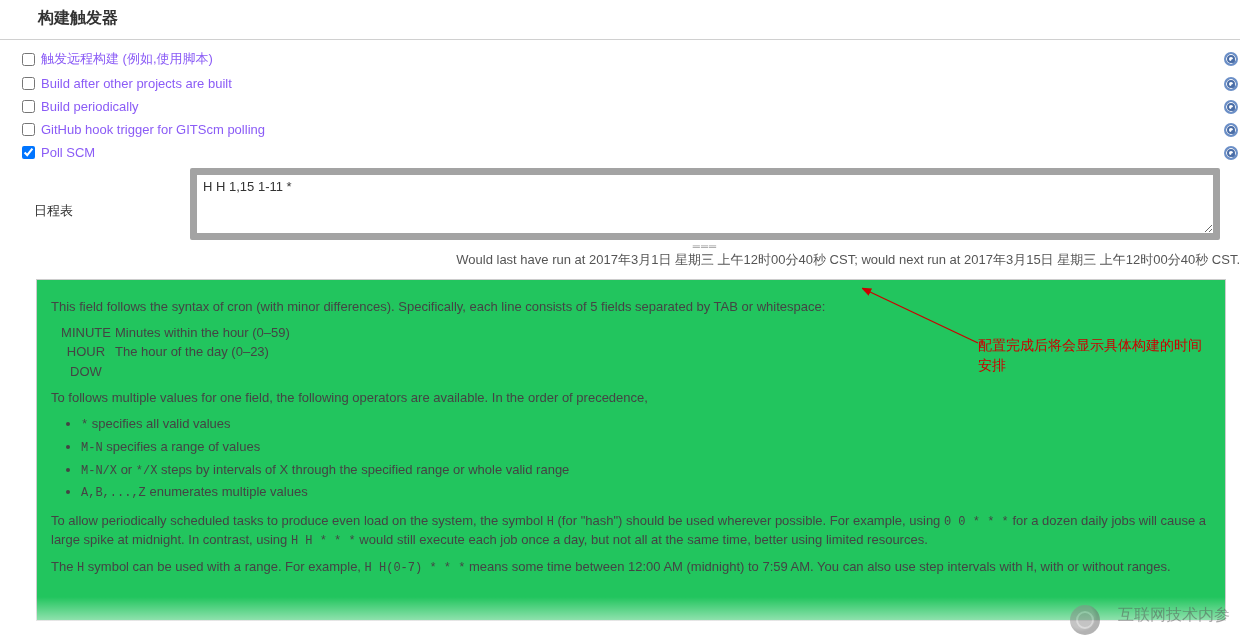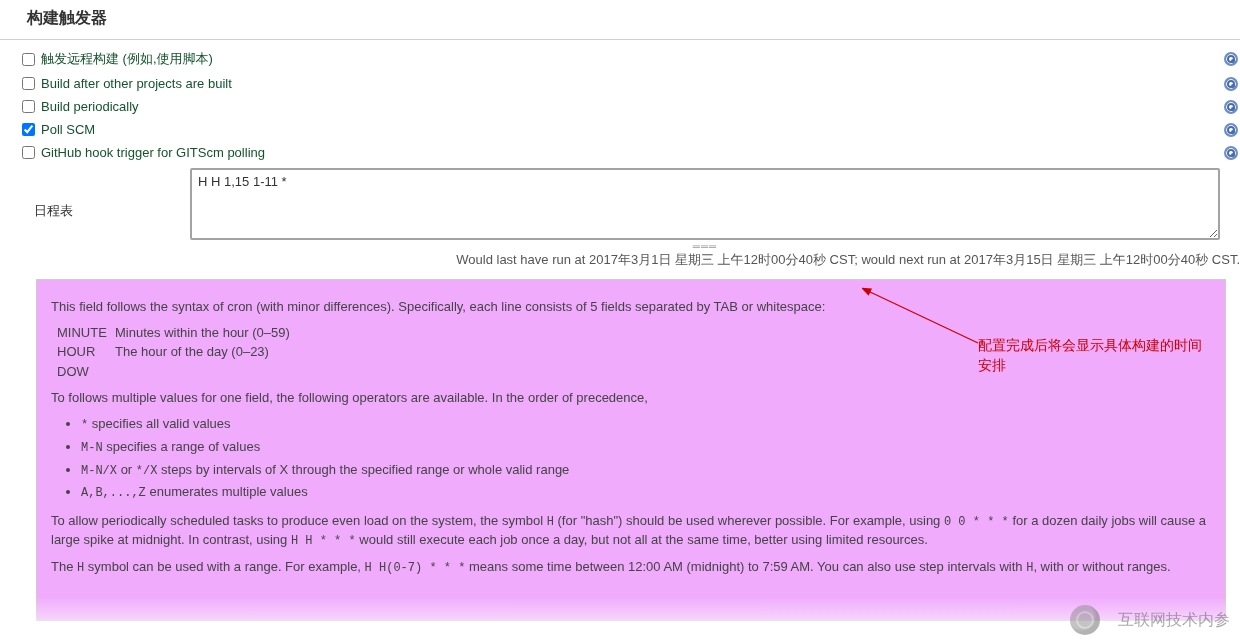--- a/index.html
+++ b/index.html
@@ -10,39 +10,39 @@
     color: #333;
     background: #fff;
     width: 1240px;
     height: 643px;
     overflow: hidden;
     position: relative;
   }
   .section-header {
     font-size: 16px;
     font-weight: bold;
-    padding: 8px 18px 10px 27px;
+    padding: 8px 18px 10px 38px;
     border-bottom: 1px solid #d0d0d0;
   }
   .triggers {
     padding: 6px 0 0 22px;
   }
   .trigger-row {
     padding: 4px 0;
     display: flex;
     align-items: center;
     position: relative;
   }
   .trigger-row input[type=checkbox] {
     margin: 0 6px 0 0;
     width: 13px; height: 13px;
   }
   .trigger-row label {
     font-size: 13px;
-    color: #14532d;
+    color: #8b5cf6;
   }
   .help-dot {
     position: absolute;
     right: 2px;
     width: 14px; height: 14px;
     border-radius: 50%;
     background: #4a6da7;
     border: 2px solid #6b8fc7;
     box-shadow: inset 0 0 0 1px #fff;
   }
@@ -76,21 +76,21 @@
   .sched-input-wrap {
     flex: 1;
     padding-right: 8px;
   }
   textarea.sched {
     width: 100%;
     height: 72px;
     font-family: inherit;
     font-size: 13px;
     padding: 4px 6px;
-    border: 2px solid #a3a3a3;
+    border: 7px solid #a3a3a3;
     border-radius: 2px;
     resize: vertical;
     color: #333;
   }
   .resize-grip {
     height: 8px;
     text-align: center;
     color: #999;
     font-size: 10px;
     letter-spacing: 1px;
@@ -99,21 +99,21 @@
   .cron-hint {
     text-align: right;
     font-size: 13px;
     color: #555;
     padding: 2px 0 6px 190px;
   }
   .help-box {
     margin: 4px 14px 0 36px;
     padding: 10px 14px 14px 14px;
     border: 1px solid #ccc;
-    background: #f0abfc;
+    background: #22c55e;
     font-size: 13px;
     color: #444;
     line-height: 1.4;
     position: relative;
     height: 342px;
     overflow: hidden;
   }
   .help-box .code {
     font-family: "Courier New", monospace;
     font-size: 12px;
@@ -126,20 +126,21 @@
     margin: 4px 0;
     list-style: disc;
   }
   .help-box p { margin: 8px 0; }
   .field-defs {
     margin: 6px 0 6px 6px;
   }
   .field-defs .fd-row {
     display: flex;
     margin: 1px 0;
+    text-align: center;
   }
   .field-defs .fd-name {
     width: 58px;
     flex-shrink: 0;
   }
   .annotation {
     position: absolute;
     left: 978px;
     top: 336px;
     font-size: 14px;
@@ -158,21 +159,20 @@
     left: 0; right: 0; bottom: 0;
     height: 46px;
     background: linear-gradient(to bottom, rgba(255,255,255,0), rgba(255,255,255,0.98));
     pointer-events: none;
   }
   .watermark {
     position: absolute;
     right: 10px;
     bottom: 8px;
     display: flex;
-    align-items: center;
     gap: 18px;
     opacity: 0.5;
     font-size: 16px;
     color: #555;
     font-family: "Microsoft YaHei", sans-serif;
   }
   .wm-icon {
     width: 30px; height: 30px;
     border-radius: 50%;
     background: radial-gradient(circle at 35% 35%, #8a8a8a 45%, #6a6a6a 60%);
@@ -205,28 +205,28 @@
     <span class="help-dot"></span>
   </div>
 
   <div class="trigger-row">
     <input type="checkbox" style="">
     <label>Build periodically</label>
     <span class="help-dot"></span>
   </div>
 
   <div class="trigger-row">
+    <input type="checkbox" style="">
+    <label>GitHub hook trigger for GITScm polling</label>
+    <span class="help-dot"></span>
+  </div>
+
+  <div class="trigger-row">
     <input type="checkbox" checked="" style="">
     <label>Poll SCM</label>
-    <span class="help-dot"></span>
-  </div>
-
-  <div class="trigger-row">
-    <input type="checkbox" style="">
-    <label>GitHub hook trigger for GITScm polling</label>
     <span class="help-dot"></span>
   </div>
 
 </div>
 
 <div class="sched-row">
   <div class="sched-label">日程表</div>
   <div class="sched-input-wrap">
     <textarea class="sched" style="">H H 1,15 1-11 *</textarea>
     <div class="resize-grip">═══</div>

